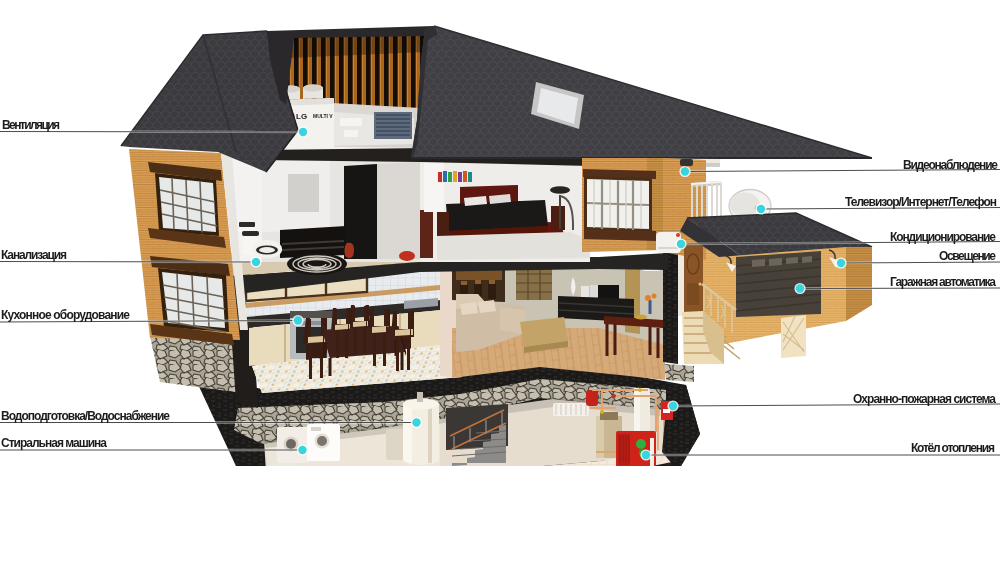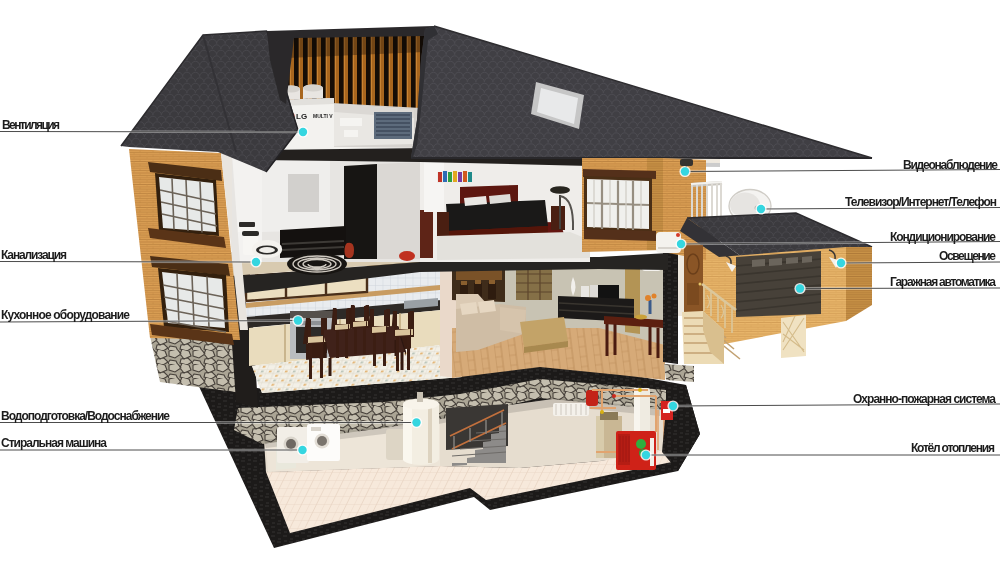--- a/index.html
+++ b/index.html
@@ -1,16 +1,16 @@
 <!DOCTYPE html>
 <html><head>
 <meta charset="utf-8">
 <style>
 html,body{margin:0;padding:0;background:#fff;}
-#stage{position:relative;width:1000px;height:587px;overflow:hidden;background:#a16207;
+#stage{position:relative;width:1000px;height:466px;overflow:hidden;background:#a16207;
 font-family:"Liberation Sans",sans-serif;}
 svg{display:block}
 text{font-family:"Liberation Sans",sans-serif;font-weight:bold;fill:#1c1c1c;}
 </style>
 </head>
 <body>
 <div id="stage">
 <svg width="1000" height="587" viewBox="0 0 1000 587">
 <defs>
 <pattern id="patRoof" width="17" height="11" patternUnits="userSpaceOnUse">

